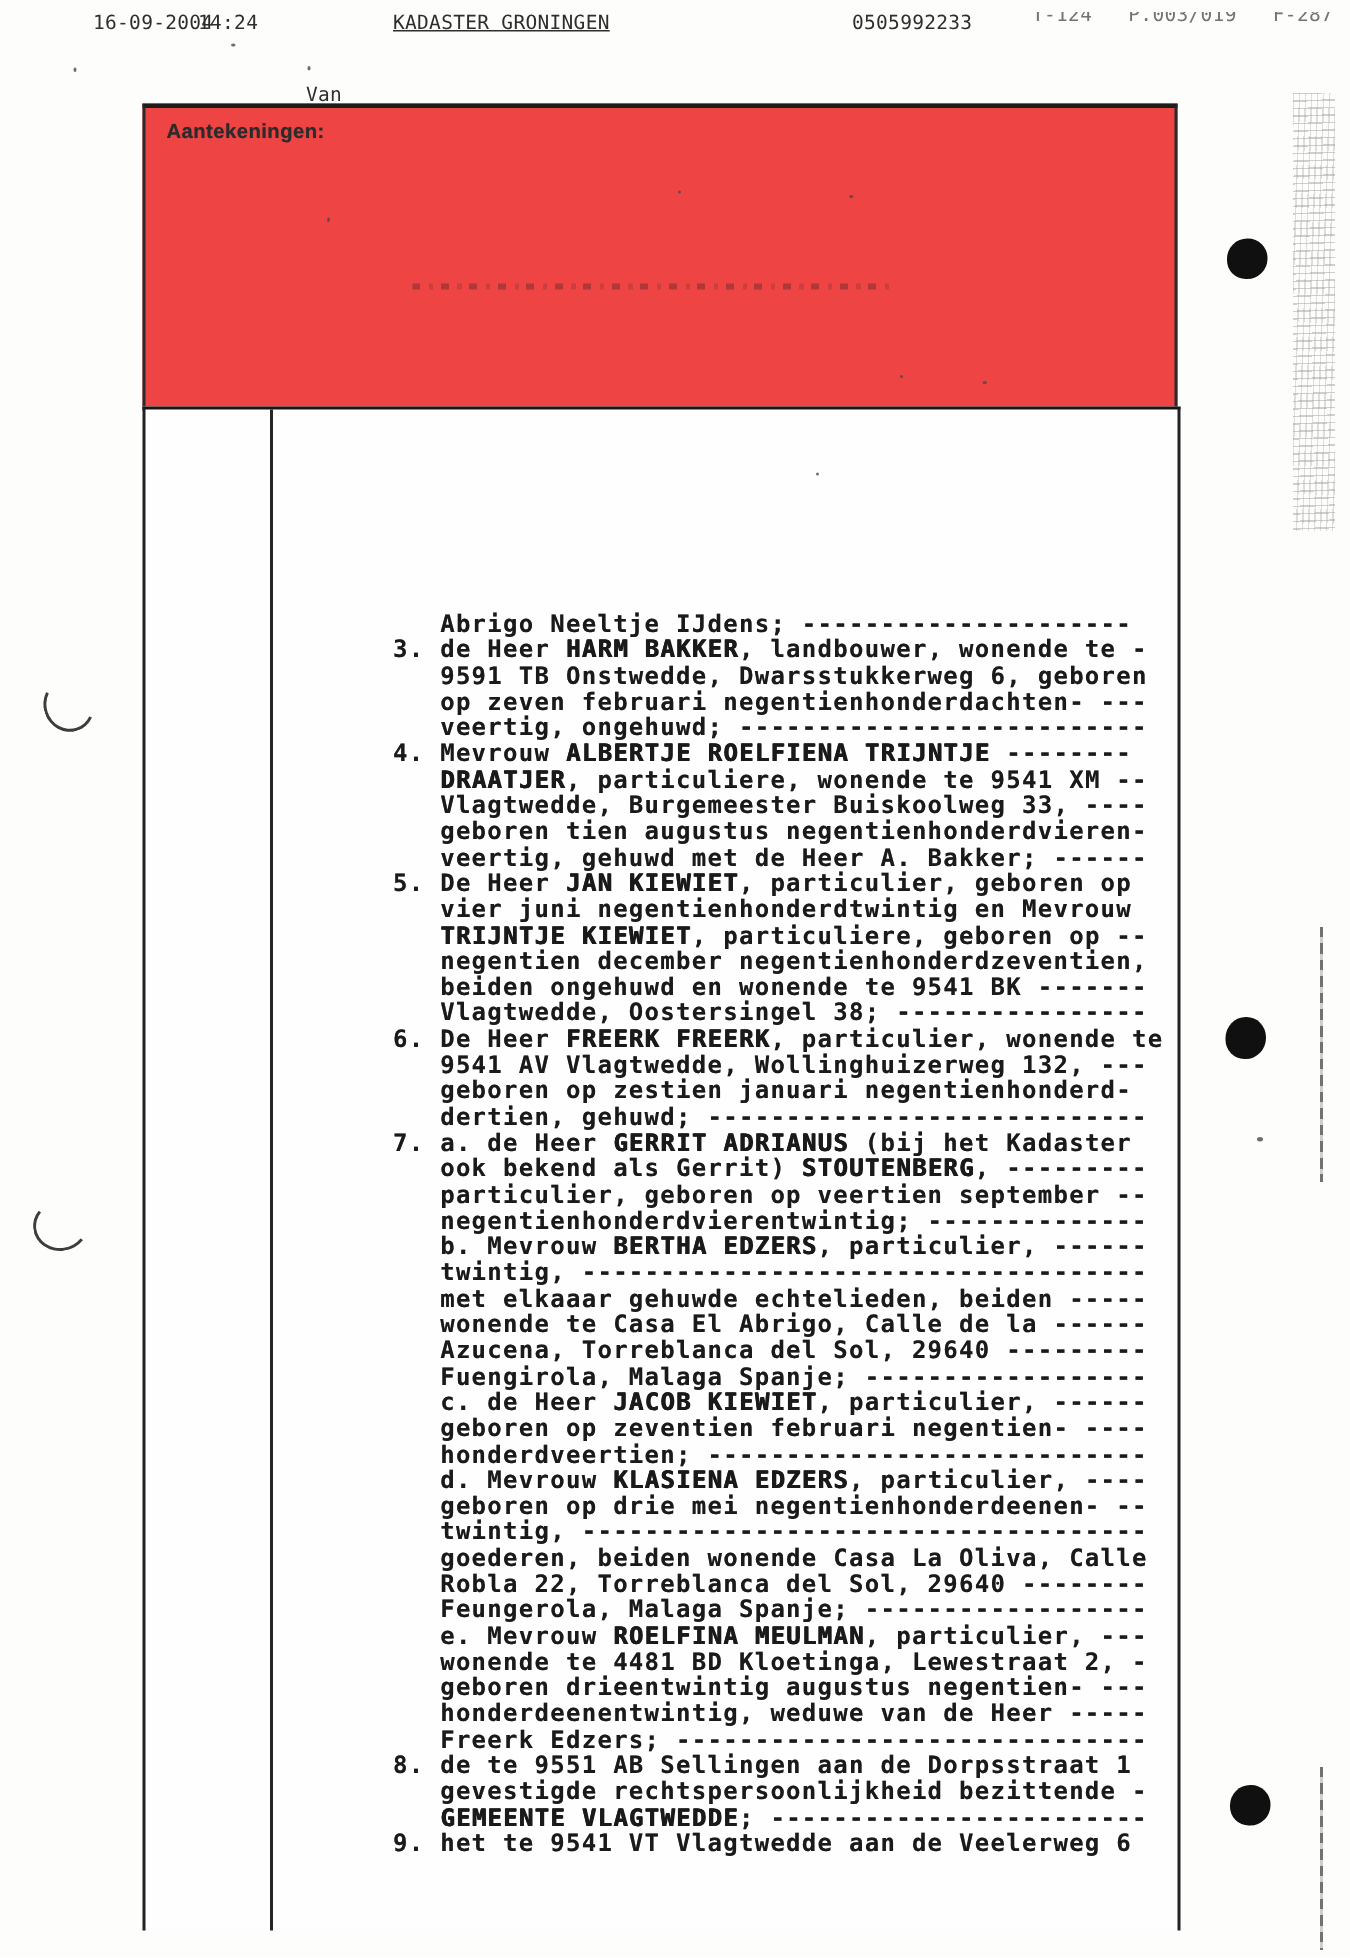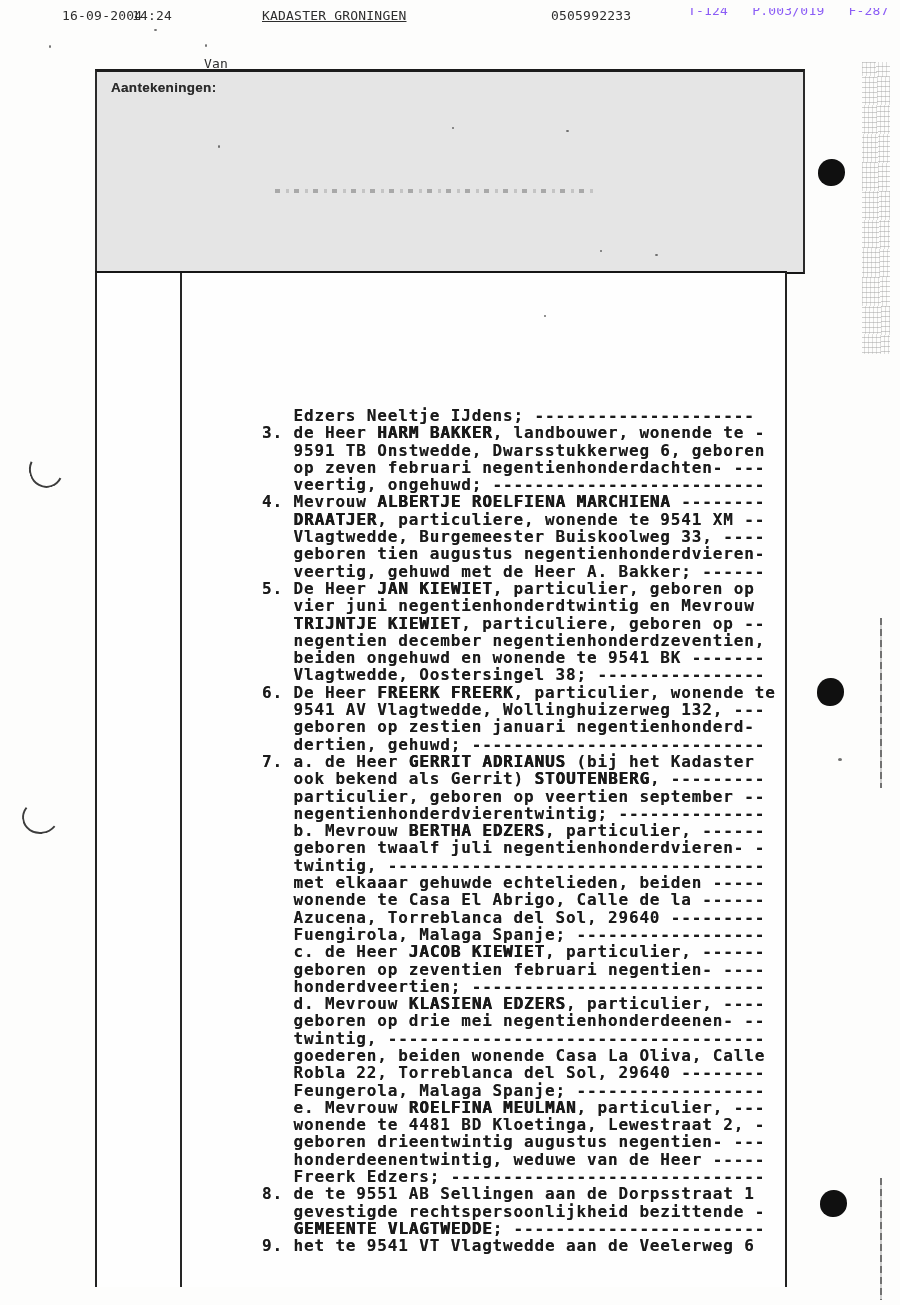--- a/index.html
+++ b/index.html
@@ -9,30 +9,29 @@
     font-family:"DejaVu Sans Mono",monospace;
   }
   
   .fax-header span{
     position:absolute;top:8px;
     font:500 13px "DejaVu Sans Mono",monospace;
     letter-spacing:.2px;color:#2e2e2e;white-space:pre;
   }
   .fh-date{left:30px;margin-left:32px;} .fh-time{left:132px;} .fh-van{left:204px;margin-top:48px;}
   .fh-sender{left:262px;font-size:12.5px;text-decoration:underline;}
-  .fh-number{left:551px;}
+  .fh-number{left:568px;}
   .fh-trans{left:688px;height:12px;overflow:hidden;}
-  .fh-trans i{display:block;font-style:normal;margin-top:-5px;color:#8b5cf6;}
+  .fh-trans i{display:block;font-style:normal;margin-top:-5px;color:#737373;}
   
   .ann-box{
     position:absolute;left:95px;top:69px;width:686px;height:200px;
     border-top:3px solid #1c1c1c;border-left:2px solid #2a2a2a;
     border-right:2px solid #2a2a2a;border-bottom:2px solid #161616;
-    background:#e5e5e5;
-    padding-left:20px;
+    background:#ef4444;
   }
   .ann-label{
     position:absolute;left:14px;top:8px;
     font:700 13.5px "Liberation Sans",sans-serif;
     color:#2b2b2b;letter-spacing:.3px;
     text-shadow:0 0 .6px rgba(40,40,40,.65);
   }
   .smudge{
     position:absolute;left:178px;top:117px;width:318px;height:4px;
     background:repeating-linear-gradient(90deg,rgba(30,30,30,.55) 0 5px,transparent 5px 11px,rgba(30,30,30,.3) 11px 14px,transparent 14px 19px);
@@ -95,46 +94,45 @@
 <div class="ann-box">
   <div class="ann-label">Aantekeningen:</div>
   <div class="smudge"></div>
 </div>
 
 <div class="doc-frame">
   <div class="margin-rule"></div>
 </div>
 
 <div class="doc-text" id="doc-lines">
-    <div class="doc-line"><span>   Edzers Neeltje IJdens; ---------------------</span></div>
+    <div class="doc-line"><span>   Abrigo Neeltje IJdens; ---------------------</span></div>
     <div class="doc-line"><span>3. de Heer </span><span class="bname">HARM BAKKER</span><span>, landbouwer, wonende te -</span></div>
     <div class="doc-line"><span>   9591 TB Onstwedde, Dwarsstukkerweg 6, geboren</span></div>
     <div class="doc-line"><span>   op zeven februari negentienhonderdachten- ---</span></div>
     <div class="doc-line"><span>   veertig, ongehuwd; --------------------------</span></div>
-    <div class="doc-line"><span>4. Mevrouw </span><span class="bname">ALBERTJE ROELFIENA MARCHIENA</span><span> --------</span></div>
+    <div class="doc-line"><span>4. Mevrouw </span><span class="bname">ALBERTJE ROELFIENA TRIJNTJE</span><span> --------</span></div>
     <div class="doc-line"><span>   </span><span class="bname">DRAATJER</span><span>, particuliere, wonende te 9541 XM --</span></div>
     <div class="doc-line"><span>   Vlagtwedde, Burgemeester Buiskoolweg 33, ----</span></div>
     <div class="doc-line"><span>   geboren tien augustus negentienhonderdvieren-</span></div>
     <div class="doc-line"><span>   veertig, gehuwd met de Heer A. Bakker; ------</span></div>
     <div class="doc-line"><span>5. De Heer </span><span class="bname">JAN KIEWIET</span><span>, particulier, geboren op</span></div>
     <div class="doc-line"><span>   vier juni negentienhonderdtwintig en Mevrouw</span></div>
     <div class="doc-line"><span>   </span><span class="bname">TRIJNTJE KIEWIET</span><span>, particuliere, geboren op --</span></div>
     <div class="doc-line"><span>   negentien december negentienhonderdzeventien,</span></div>
     <div class="doc-line"><span>   beiden ongehuwd en wonende te 9541 BK -------</span></div>
     <div class="doc-line"><span>   Vlagtwedde, Oostersingel 38; ----------------</span></div>
     <div class="doc-line"><span>6. De Heer </span><span class="bname">FREERK FREERK</span><span>, particulier, wonende te</span></div>
     <div class="doc-line"><span>   9541 AV Vlagtwedde, Wollinghuizerweg 132, ---</span></div>
     <div class="doc-line"><span>   geboren op zestien januari negentienhonderd-</span></div>
     <div class="doc-line"><span>   dertien, gehuwd; ----------------------------</span></div>
     <div class="doc-line"><span>7. a. de Heer </span><span class="bname">GERRIT ADRIANUS</span><span> (bij het Kadaster</span></div>
     <div class="doc-line"><span>   ook bekend als Gerrit) </span><span class="bname">STOUTENBERG</span><span>, ---------</span></div>
     <div class="doc-line"><span>   particulier, geboren op veertien september --</span></div>
     <div class="doc-line"><span>   negentienhonderdvierentwintig; --------------</span></div>
     <div class="doc-line"><span>   b. Mevrouw </span><span class="bname">BERTHA EDZERS</span><span>, particulier, ------</span></div>
-    <div class="doc-line"><span>   geboren twaalf juli negentienhonderdvieren- -</span></div>
     <div class="doc-line"><span>   twintig, ------------------------------------</span></div>
     <div class="doc-line"><span>   met elkaaar gehuwde echtelieden, beiden -----</span></div>
     <div class="doc-line"><span>   wonende te Casa El Abrigo, Calle de la ------</span></div>
     <div class="doc-line"><span>   Azucena, Torreblanca del Sol, 29640 ---------</span></div>
     <div class="doc-line"><span>   Fuengirola, Malaga Spanje; ------------------</span></div>
     <div class="doc-line"><span>   c. de Heer </span><span class="bname">JACOB KIEWIET</span><span>, particulier, ------</span></div>
     <div class="doc-line"><span>   geboren op zeventien februari negentien- ----</span></div>
     <div class="doc-line"><span>   honderdveertien; ----------------------------</span></div>
     <div class="doc-line"><span>   d. Mevrouw </span><span class="bname">KLASIENA EDZERS</span><span>, particulier, ----</span></div>
     <div class="doc-line"><span>   geboren op drie mei negentienhonderdeenen- --</span></div>

